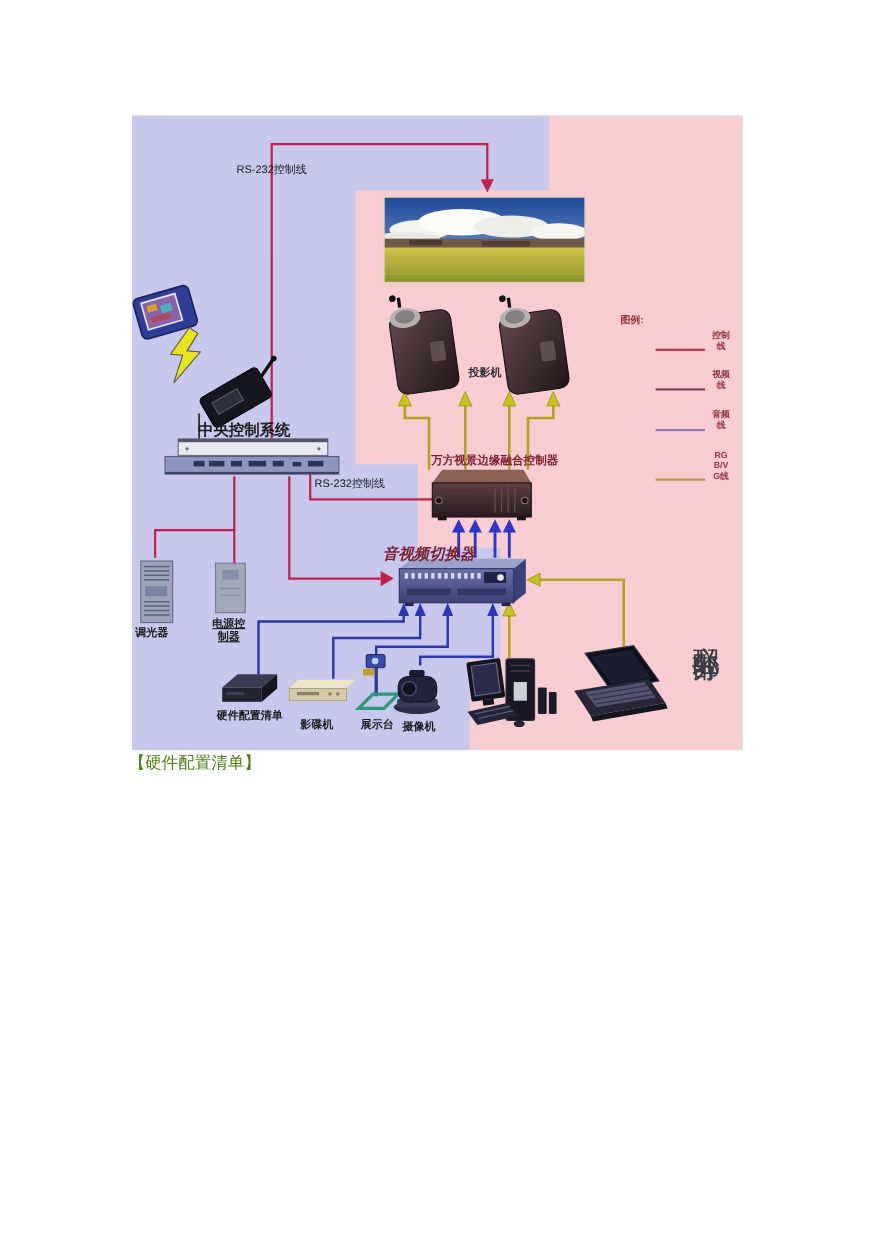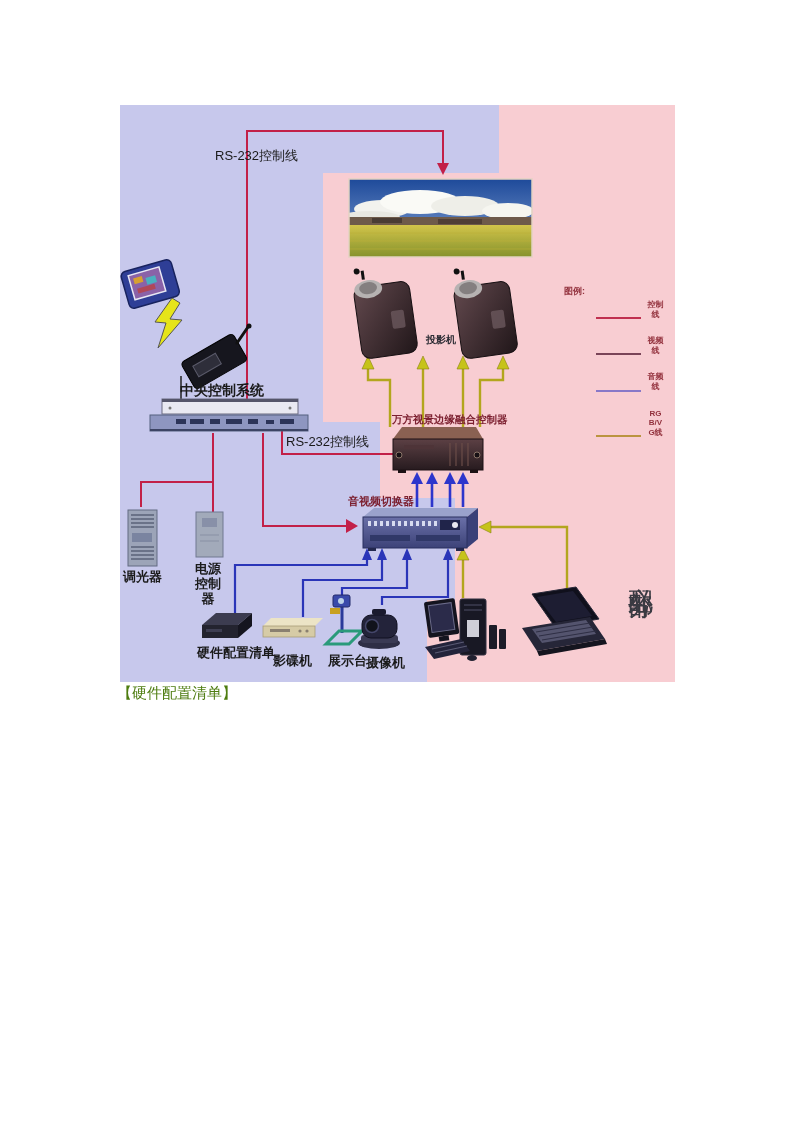--- a/index.html
+++ b/index.html
@@ -4,21 +4,21 @@
 <style>
   html,body{margin:0;padding:0;background:#ffffff;}
   .page{position:relative;width:794px;height:1123px;background:#ffffff;overflow:hidden;
         font-family:"Liberation Sans",sans-serif;}
   .diagram{position:absolute;left:120px;top:105px;width:555px;height:577px;
            background:#c7c8ec;overflow:hidden;}
   .pink-region{position:absolute;left:0;top:0;width:555px;height:577px;background:#f8cdd2;
     clip-path:polygon(379px 0,555px 0,555px 577px,307px 577px,307px 495px,335px 495px,
       335px 393px,260px 393px,260px 317px,203px 317px,203px 68px,379px 68px);}
   .layer{position:absolute;left:0;top:0;width:555px;height:577px;}
-  .lbl{position:absolute;color:#1a1a1a;font-weight:bold;font-size:13px;line-height:1.15;
+  .lbl{position:absolute;color:#1a1a1a;font-weight:bold;font-size:10px;line-height:1.15;
        white-space:nowrap;z-index:5;}
   .lbl-plain{font-weight:normal;}
   .lbl-dred{color:#7c2030;}
   .region-title{position:absolute;font-size:25px;letter-spacing:4px;color:#3a3a42;
        font-weight:normal;z-index:5;}
   .region-title.vertical{writing-mode:vertical-rl;letter-spacing:2px;}
   .legend{position:absolute;left:444px;top:180px;width:100px;z-index:5;}
   .legend-title{font-size:9px;color:#93323e;font-weight:bold;margin-bottom:2px;}
   .legend-row{display:flex;align-items:flex-end;margin-bottom:17px;margin-left:32px;}
   .legend-line{width:45px;height:2px;flex:0 0 45px;margin-right:6px;}
@@ -287,23 +287,23 @@
       </g>
     </svg>
 
     <div class="region-title vertical" style="left:505px;top:463px;height:110px;">必配部分</div>
 
     <div class="lbl lbl-plain" style="left:95px;top:44px;">RS-232控制线</div>
     <div class="lbl lbl-plain" style="left:166px;top:330px;">RS-232控制线</div>
     <div class="lbl" style="left:60px;top:277px;font-size:14px;">中央控制系统</div>
     <div class="lbl" style="left:306px;top:229px;font-size:10px;color:#2c2c34;text-align:center;">投影机</div>
     <div class="lbl lbl-dred" style="left:272px;top:308px;font-size:10.5px;">万方视景边缘融合控制器</div>
-    <div class="lbl lbl-dred" style="left:228px;top:390px;font-size:11px;">音视频切换器</div>
+    <div class="lbl lbl-dred" style="left:228px;top:390px;font-size:14px;font-style:italic;">音视频切换器</div>
     <div class="lbl" style="left:3px;top:465px;">调光器</div>
-    <div class="lbl wrap-label" style="left:73px;top:457px;width:30px;">电源控制器</div>
+    <div class="lbl wrap-label" style="left:73px;top:457px;width:30px;text-decoration:underline;">电源控制器</div>
     <div class="lbl" style="left:77px;top:541px;">硬件配置清单</div>
     <div class="lbl" style="left:153px;top:549px;">影碟机</div>
     <div class="lbl" style="left:208px;top:549px;">展示台</div>
     <div class="lbl" style="left:246px;top:551px;">摄像机</div>
 
     <div class="legend">
       <div class="legend-title">图例:</div>
       <div class="legend-row">
         <div class="legend-line" style="background: rgb(192, 48, 80);"></div>
         <div class="legend-label">控制线</div>

